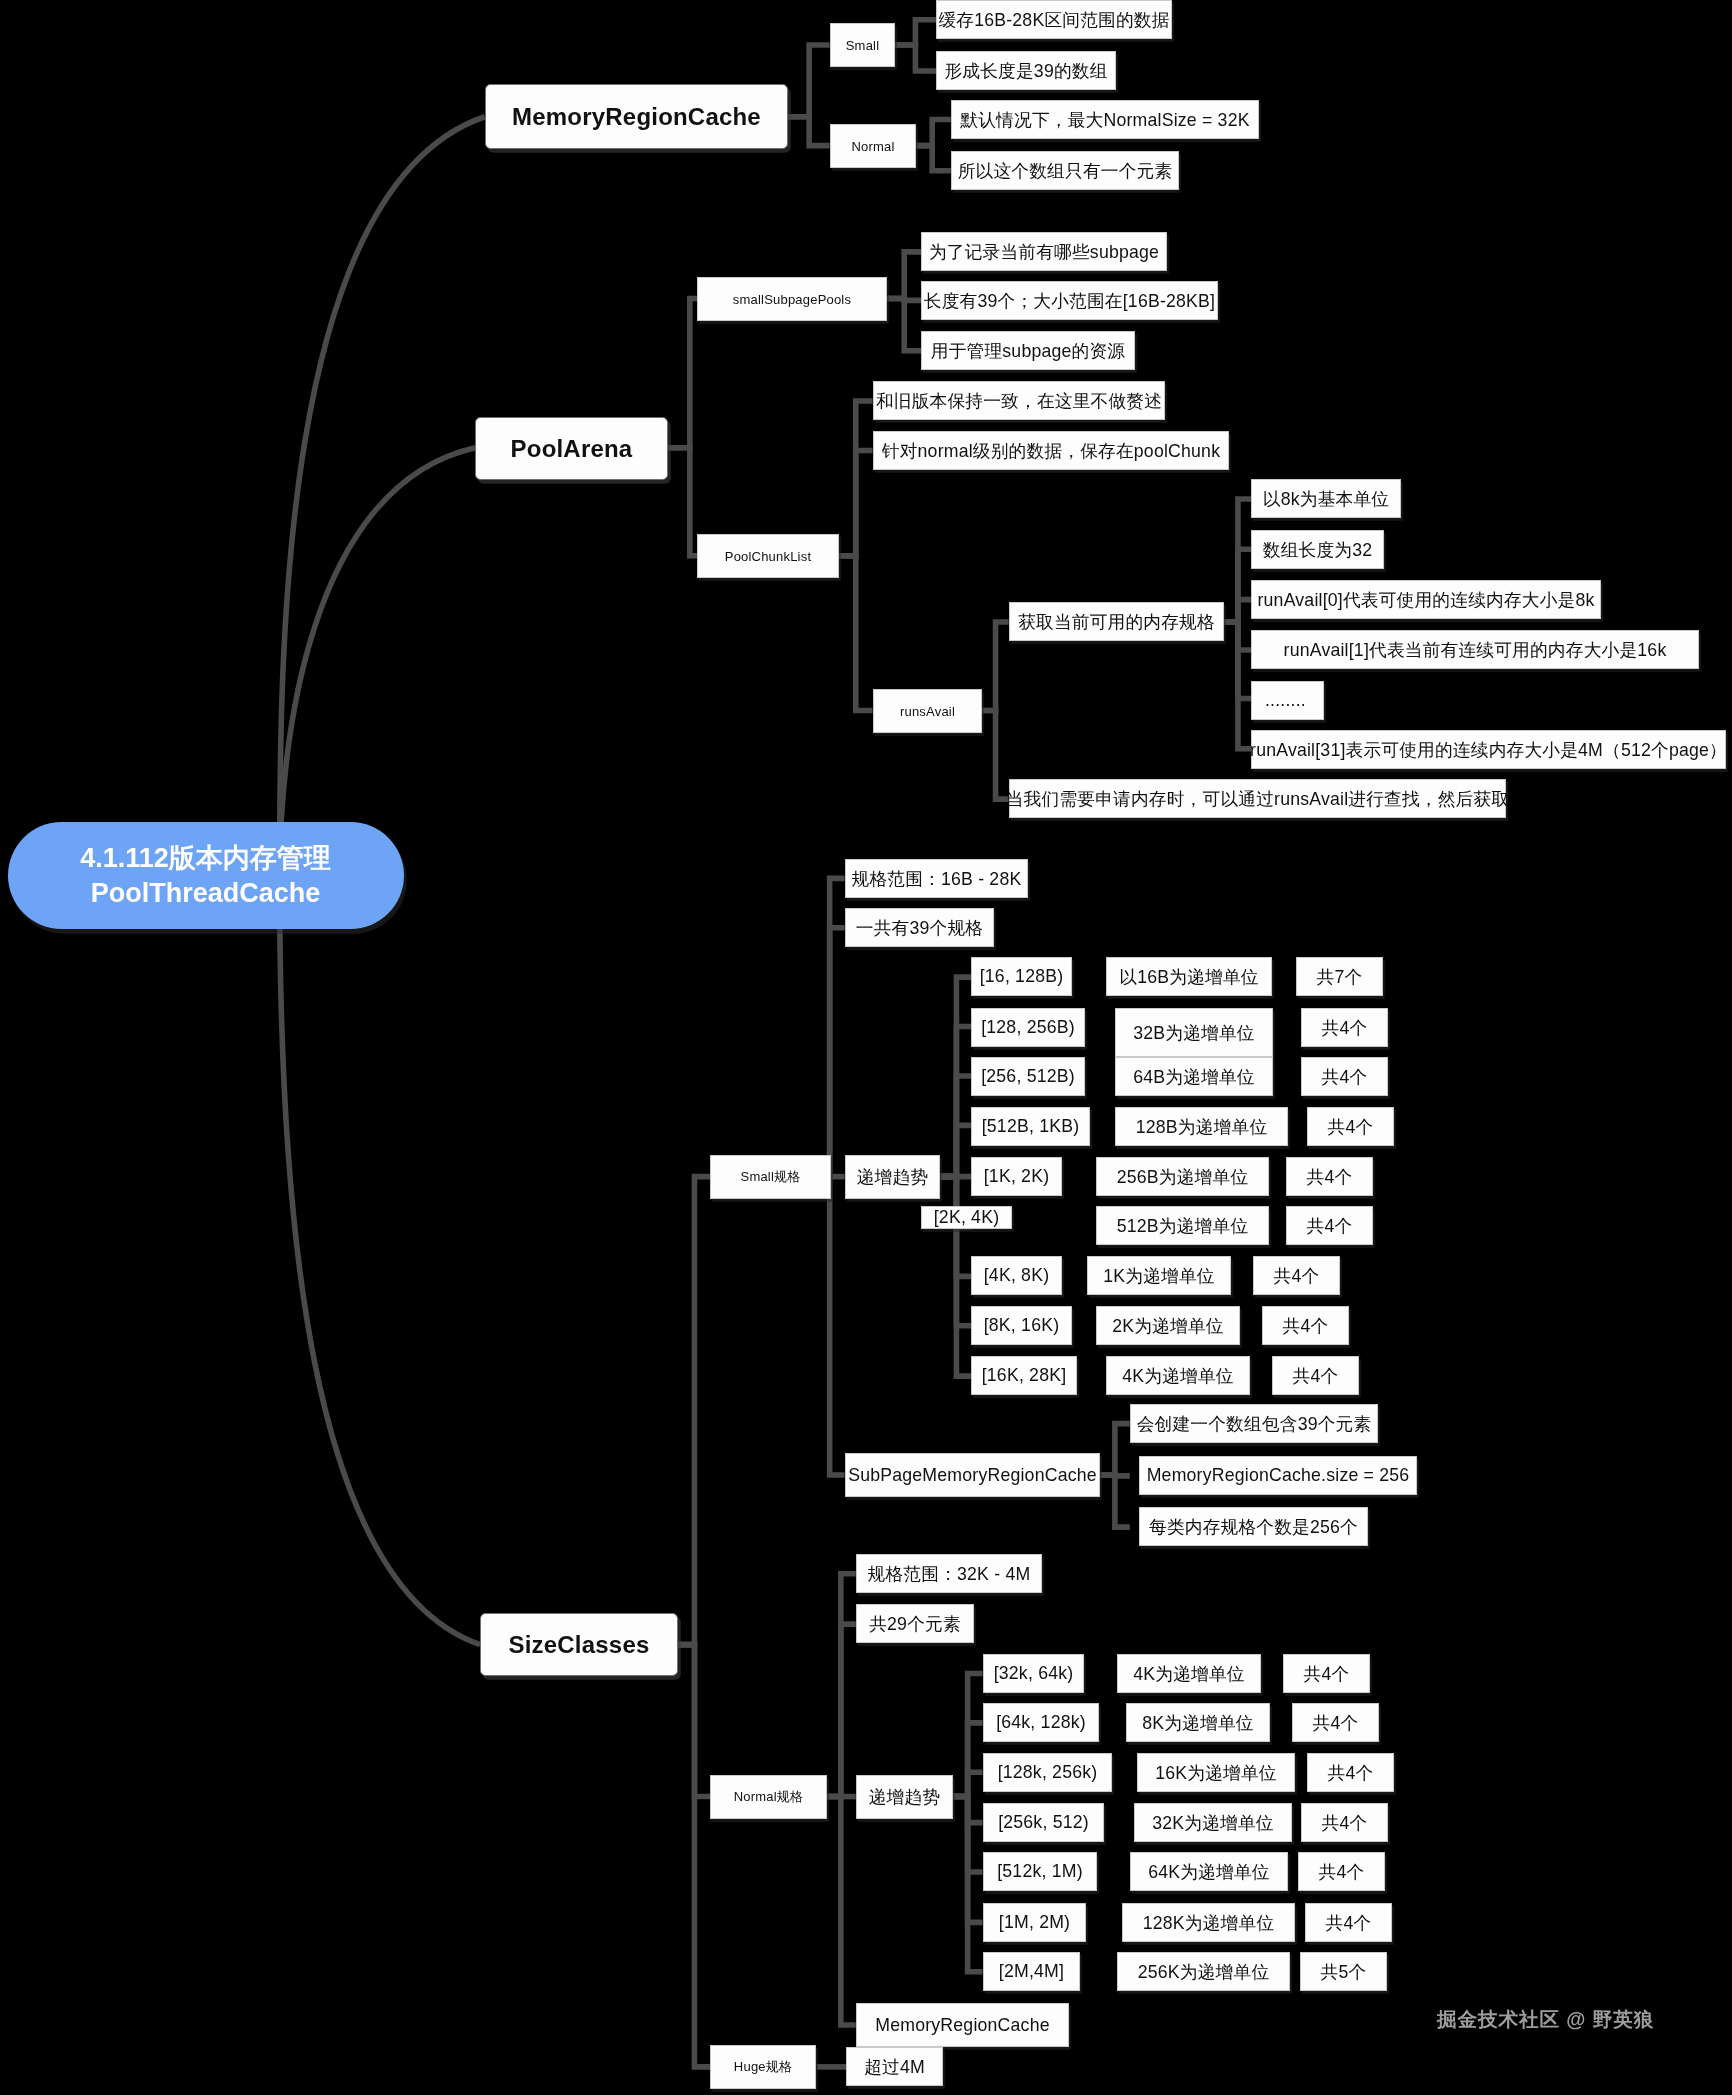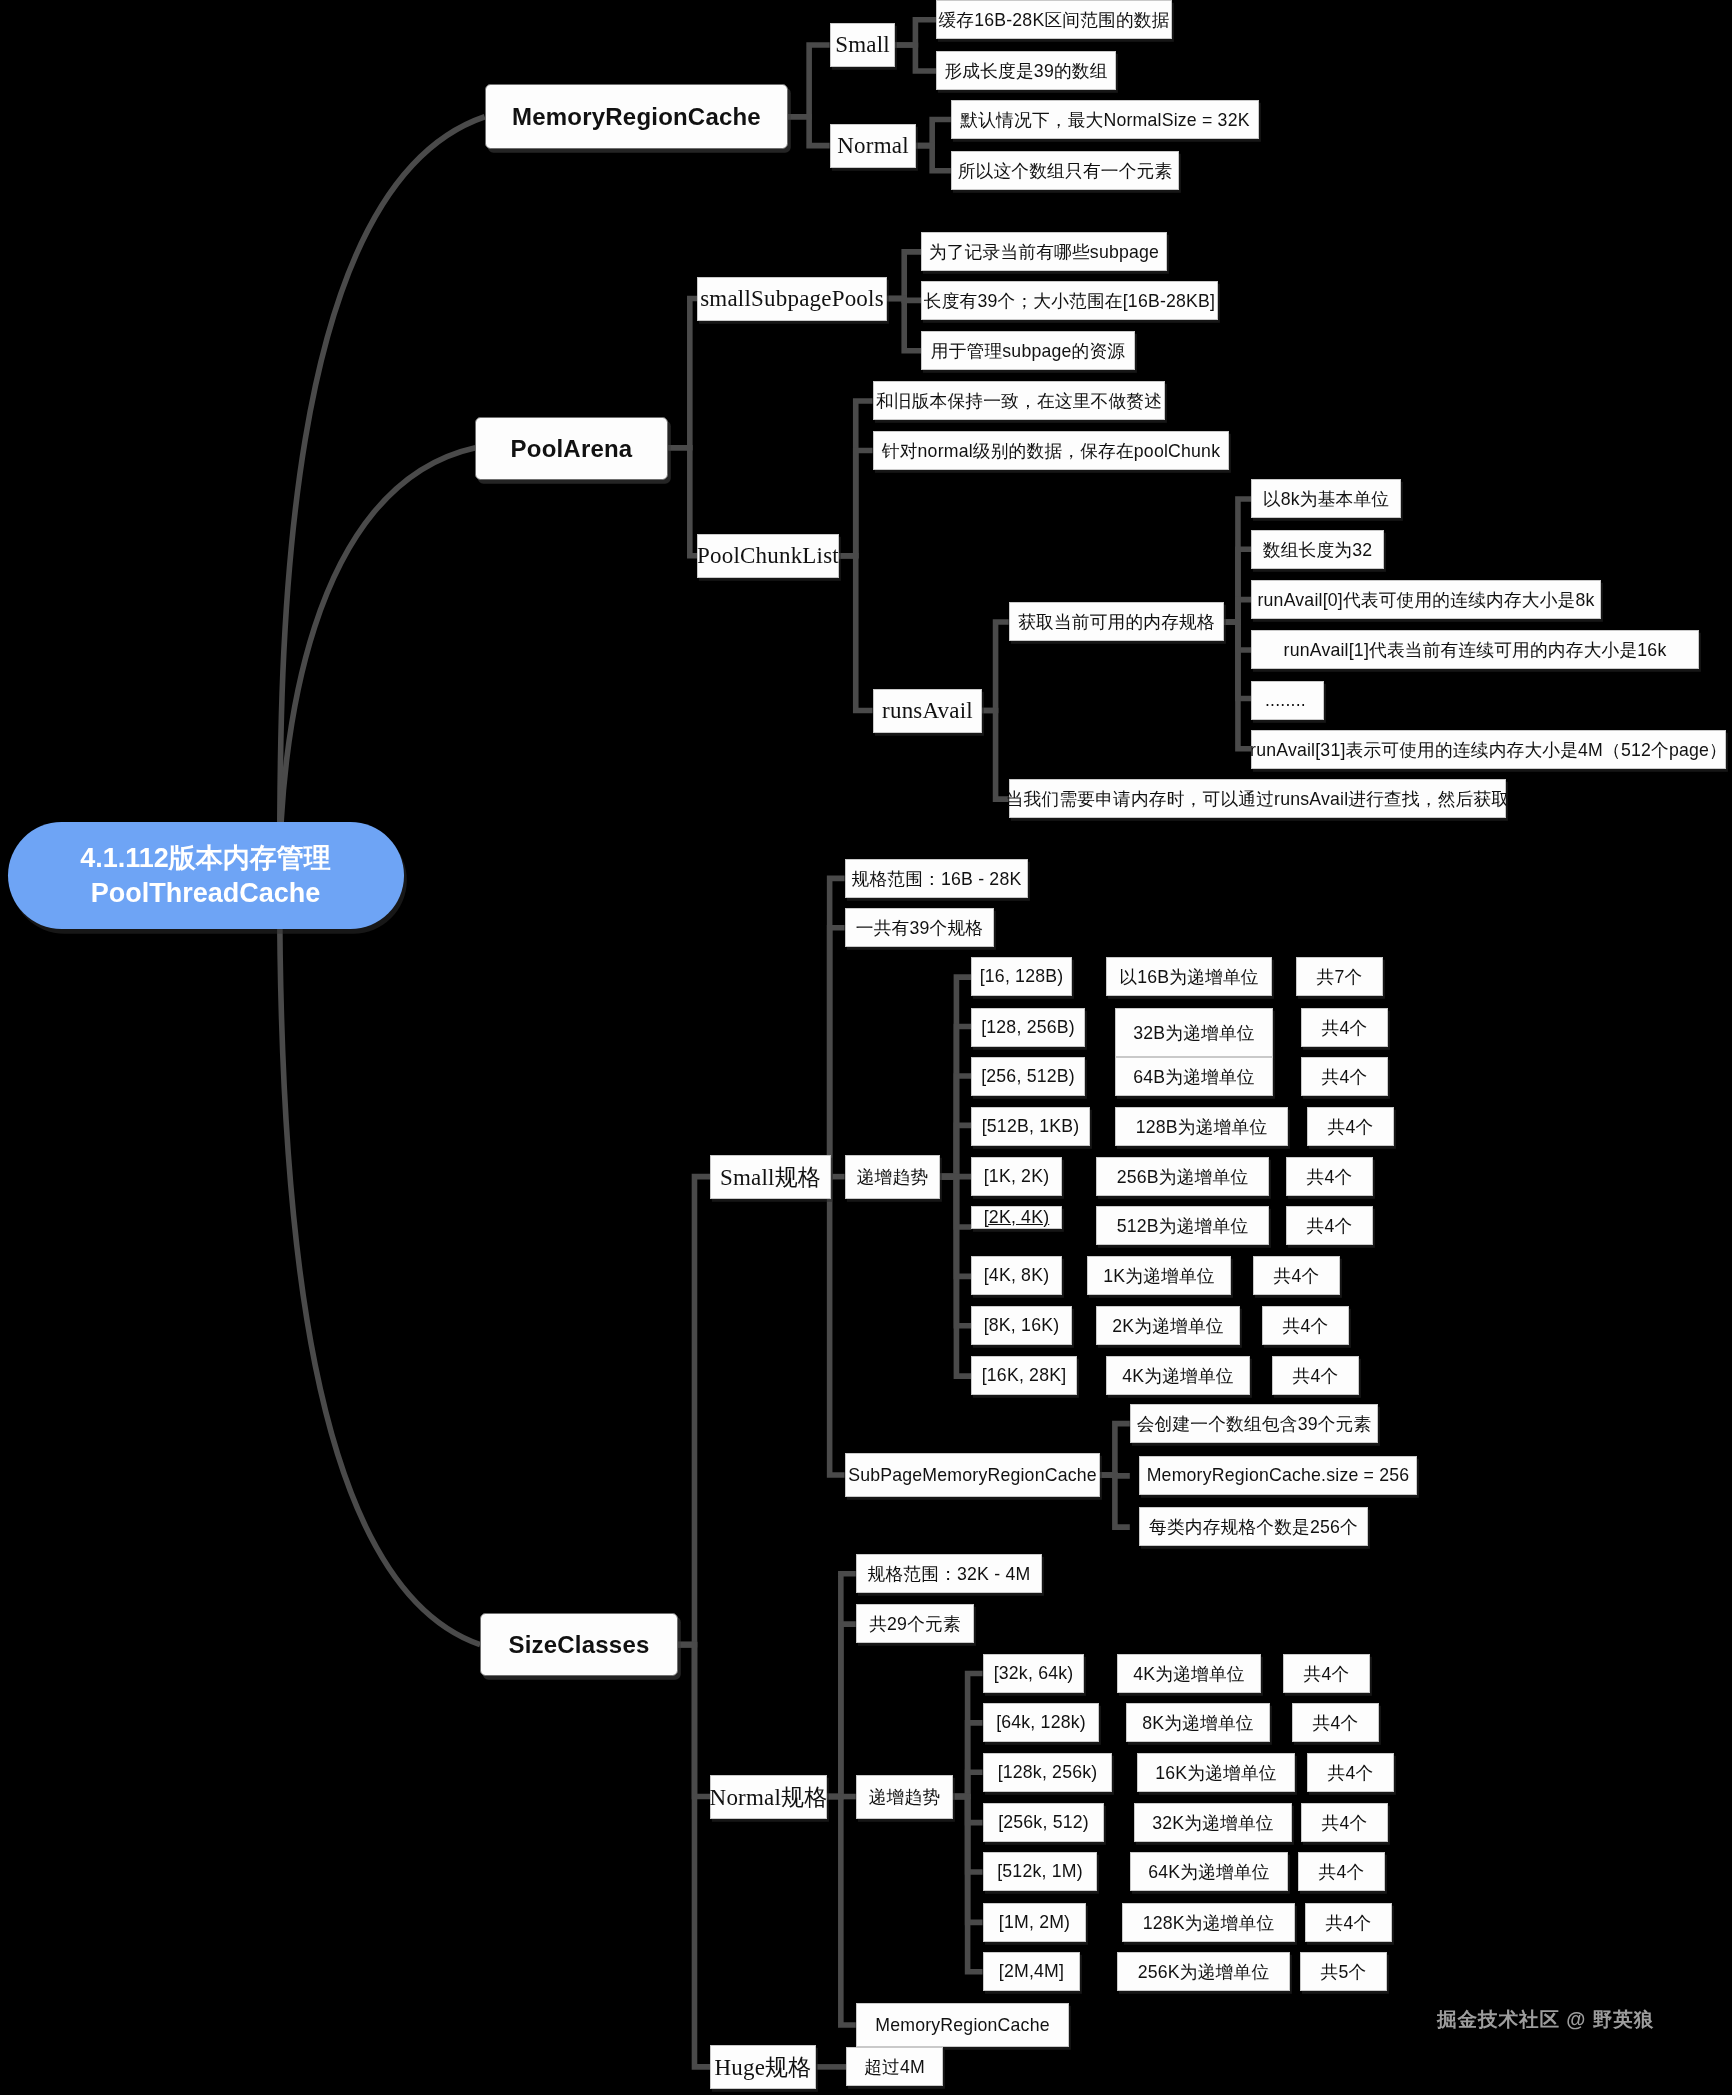--- a/index.html
+++ b/index.html
@@ -18,21 +18,21 @@
     display:flex;align-items:center;justify-content:center;
     white-space:nowrap;
     box-shadow:1.9px 2.8px 0 rgba(40,40,40,.55);
     letter-spacing:0.2px;
   }
   .lvl1{
     border:1.9px solid #6f6f6f;border-radius:5.6px;
     font-weight:bold;font-size:24px;
     box-shadow:2.8px 3.7px 0 rgba(60,60,60,.6);
   }
-  .lvl2{font-size:23px;padding:0 27px;font-family:Liberation Serif, serif;}
+  .lvl2{font-size:13px;padding:0 27px;}
   .lvl3{font-size:17.7px;padding:0 11.2px;}
   .lvl4{font-size:17.7px;padding:0 11.2px;}
   .root{
     position:absolute;
     background:#6ea4f5;border-radius:60px;
     color:#fff;font-weight:bold;font-size:27px;
     display:flex;flex-direction:column;align-items:center;justify-content:center;
     line-height:1.28;
     box-shadow:2.8px 4.7px 0 rgba(45,45,45,.5);
     text-align:center;
@@ -272,21 +272,21 @@
   <div class="node lvl4" style="left:971px;top:1157px;width:91px;height:39px;">
       <span>[1K, 2K)</span>
     </div>
   <div class="node lvl4" style="left:1096px;top:1157px;width:173px;height:39px;">
       <span>256B为递增单位</span>
     </div>
   <div class="node lvl4" style="left:1286px;top:1157px;width:87px;height:39px;">
       <span>共4个</span>
     </div>
 
-  <div class="node lvl4" style="left:971px;top:1206px;width:91px;height:23px;text-decoration:underline;">
+  <div class="node lvl4" style="left:921px;top:1206px;width:91px;height:23px;">
       <span>[2K, 4K)</span>
     </div>
   <div class="node lvl4" style="left:1096px;top:1206px;width:173px;height:39px;">
       <span>512B为递增单位</span>
     </div>
   <div class="node lvl4" style="left:1286px;top:1206px;width:87px;height:39px;">
       <span>共4个</span>
     </div>
 
   <div class="node lvl4" style="left:971px;top:1256px;width:91px;height:39px;">

